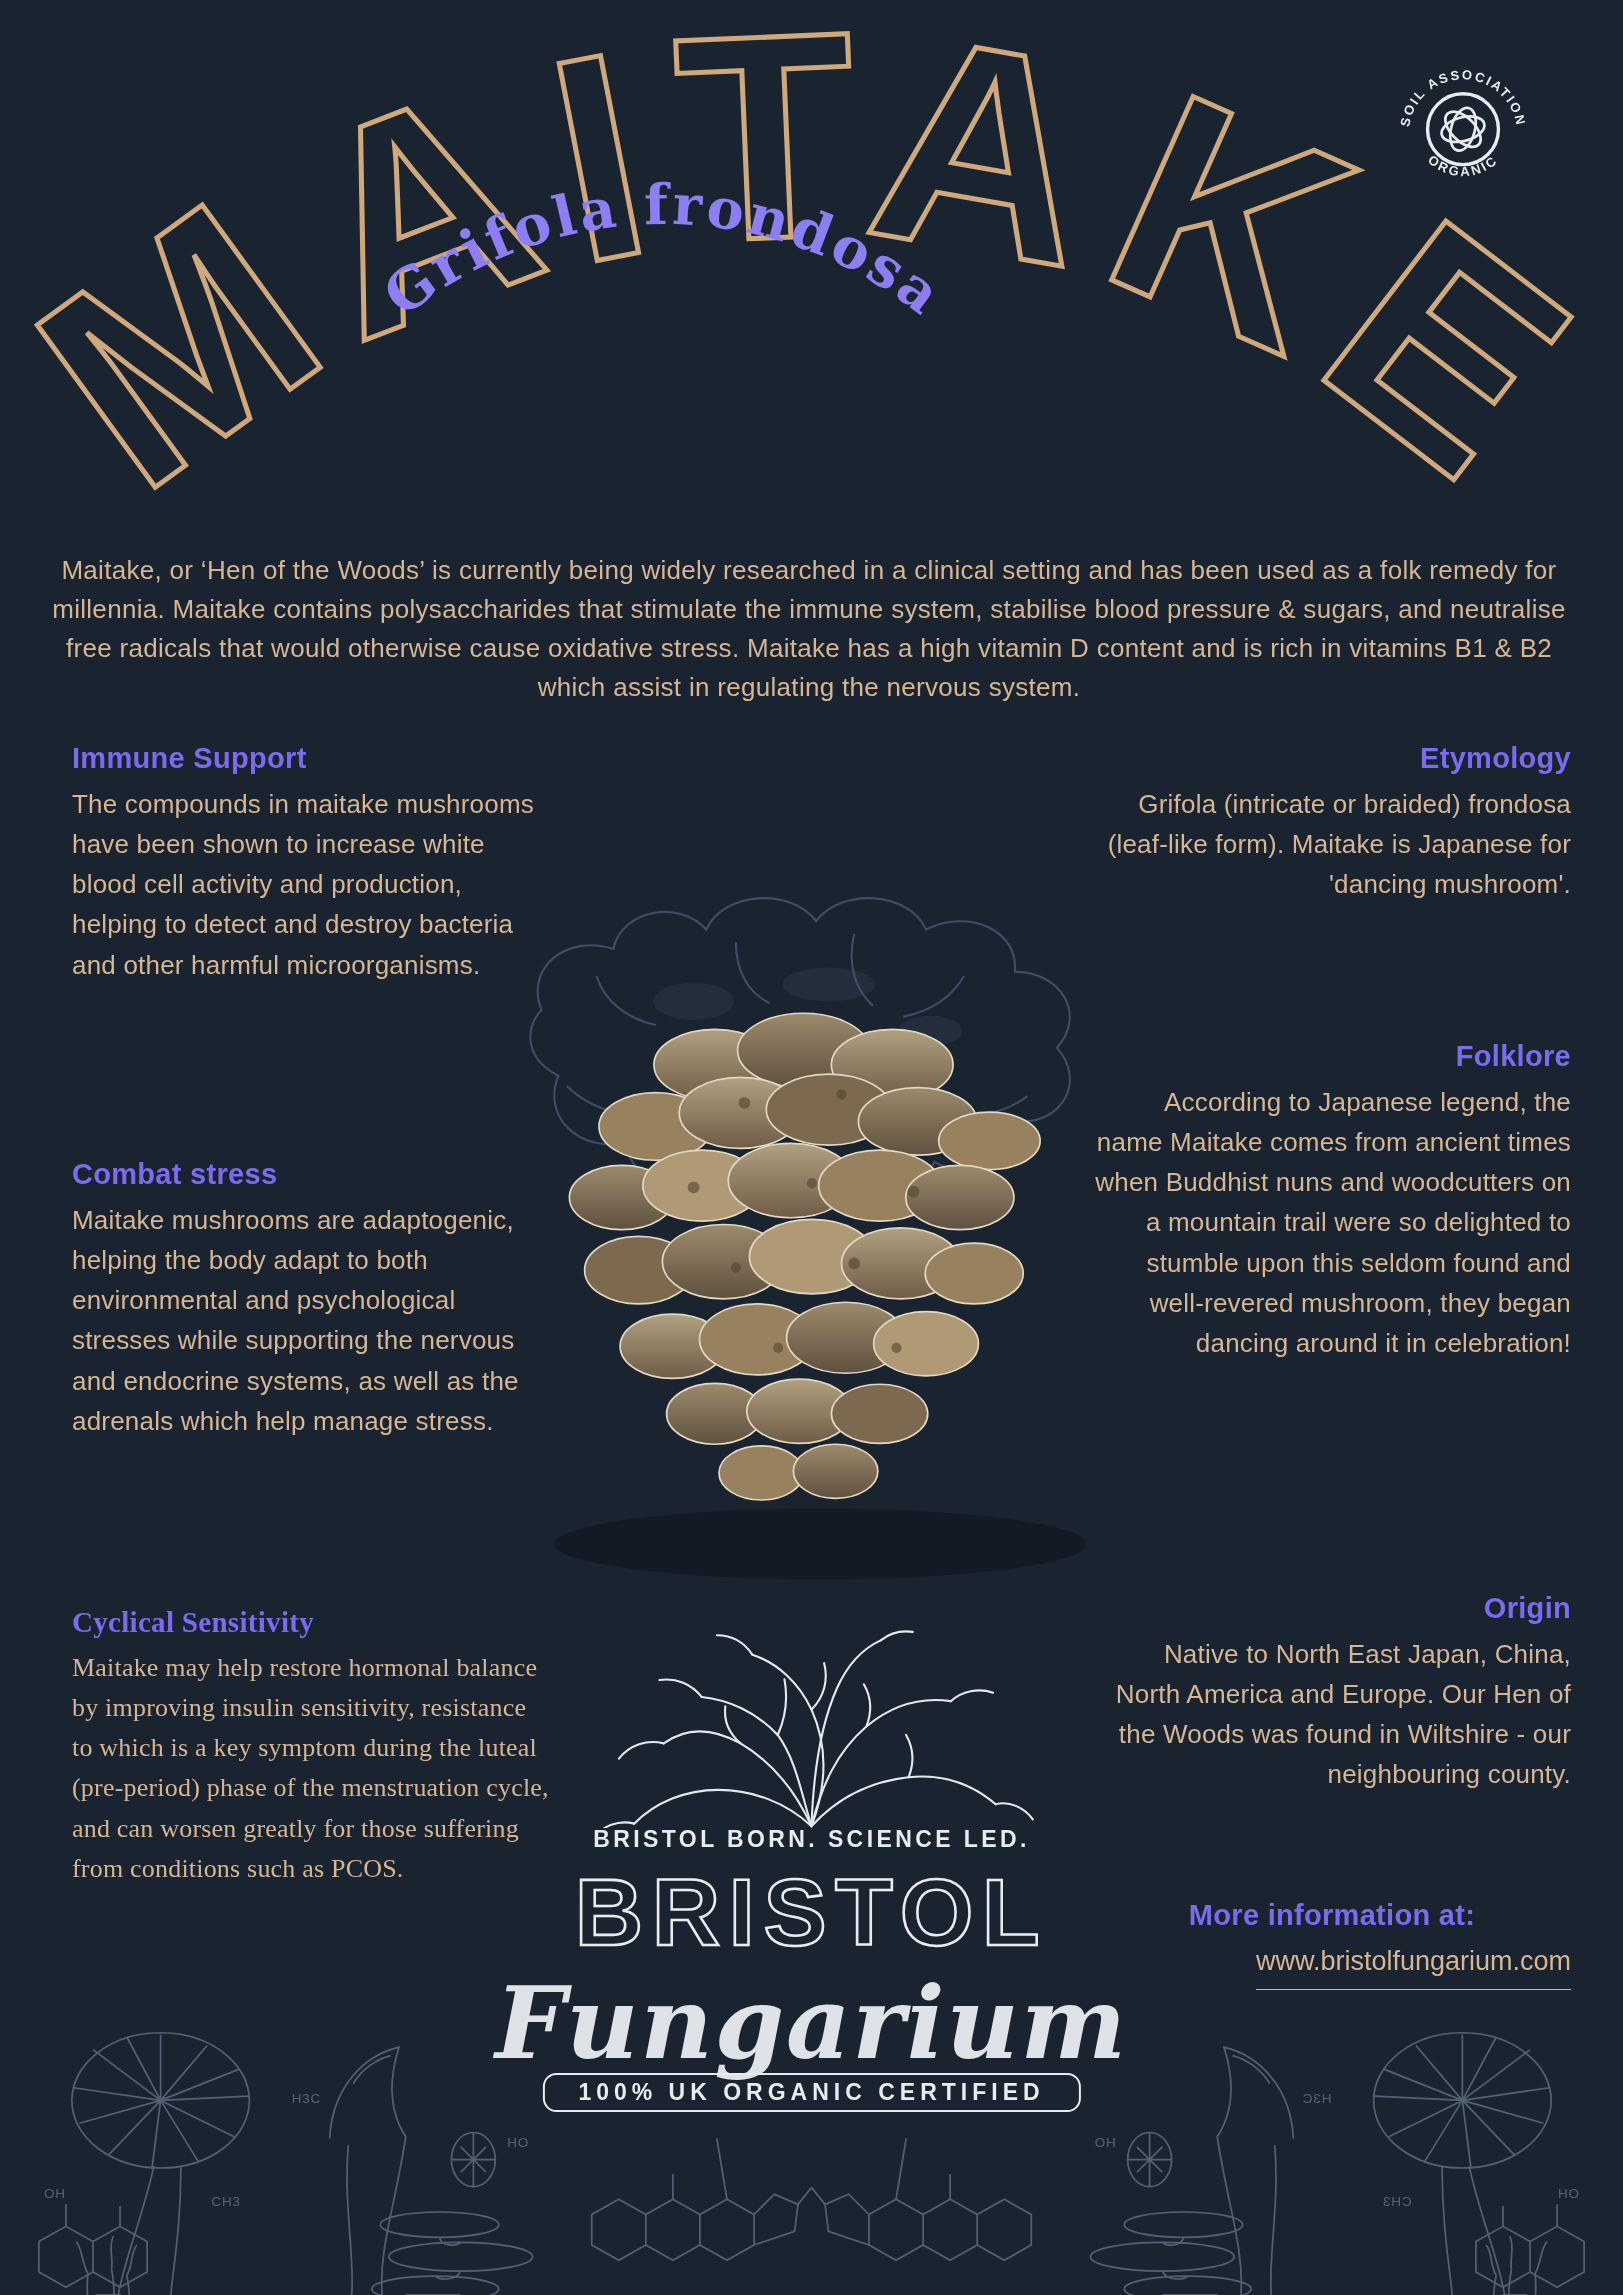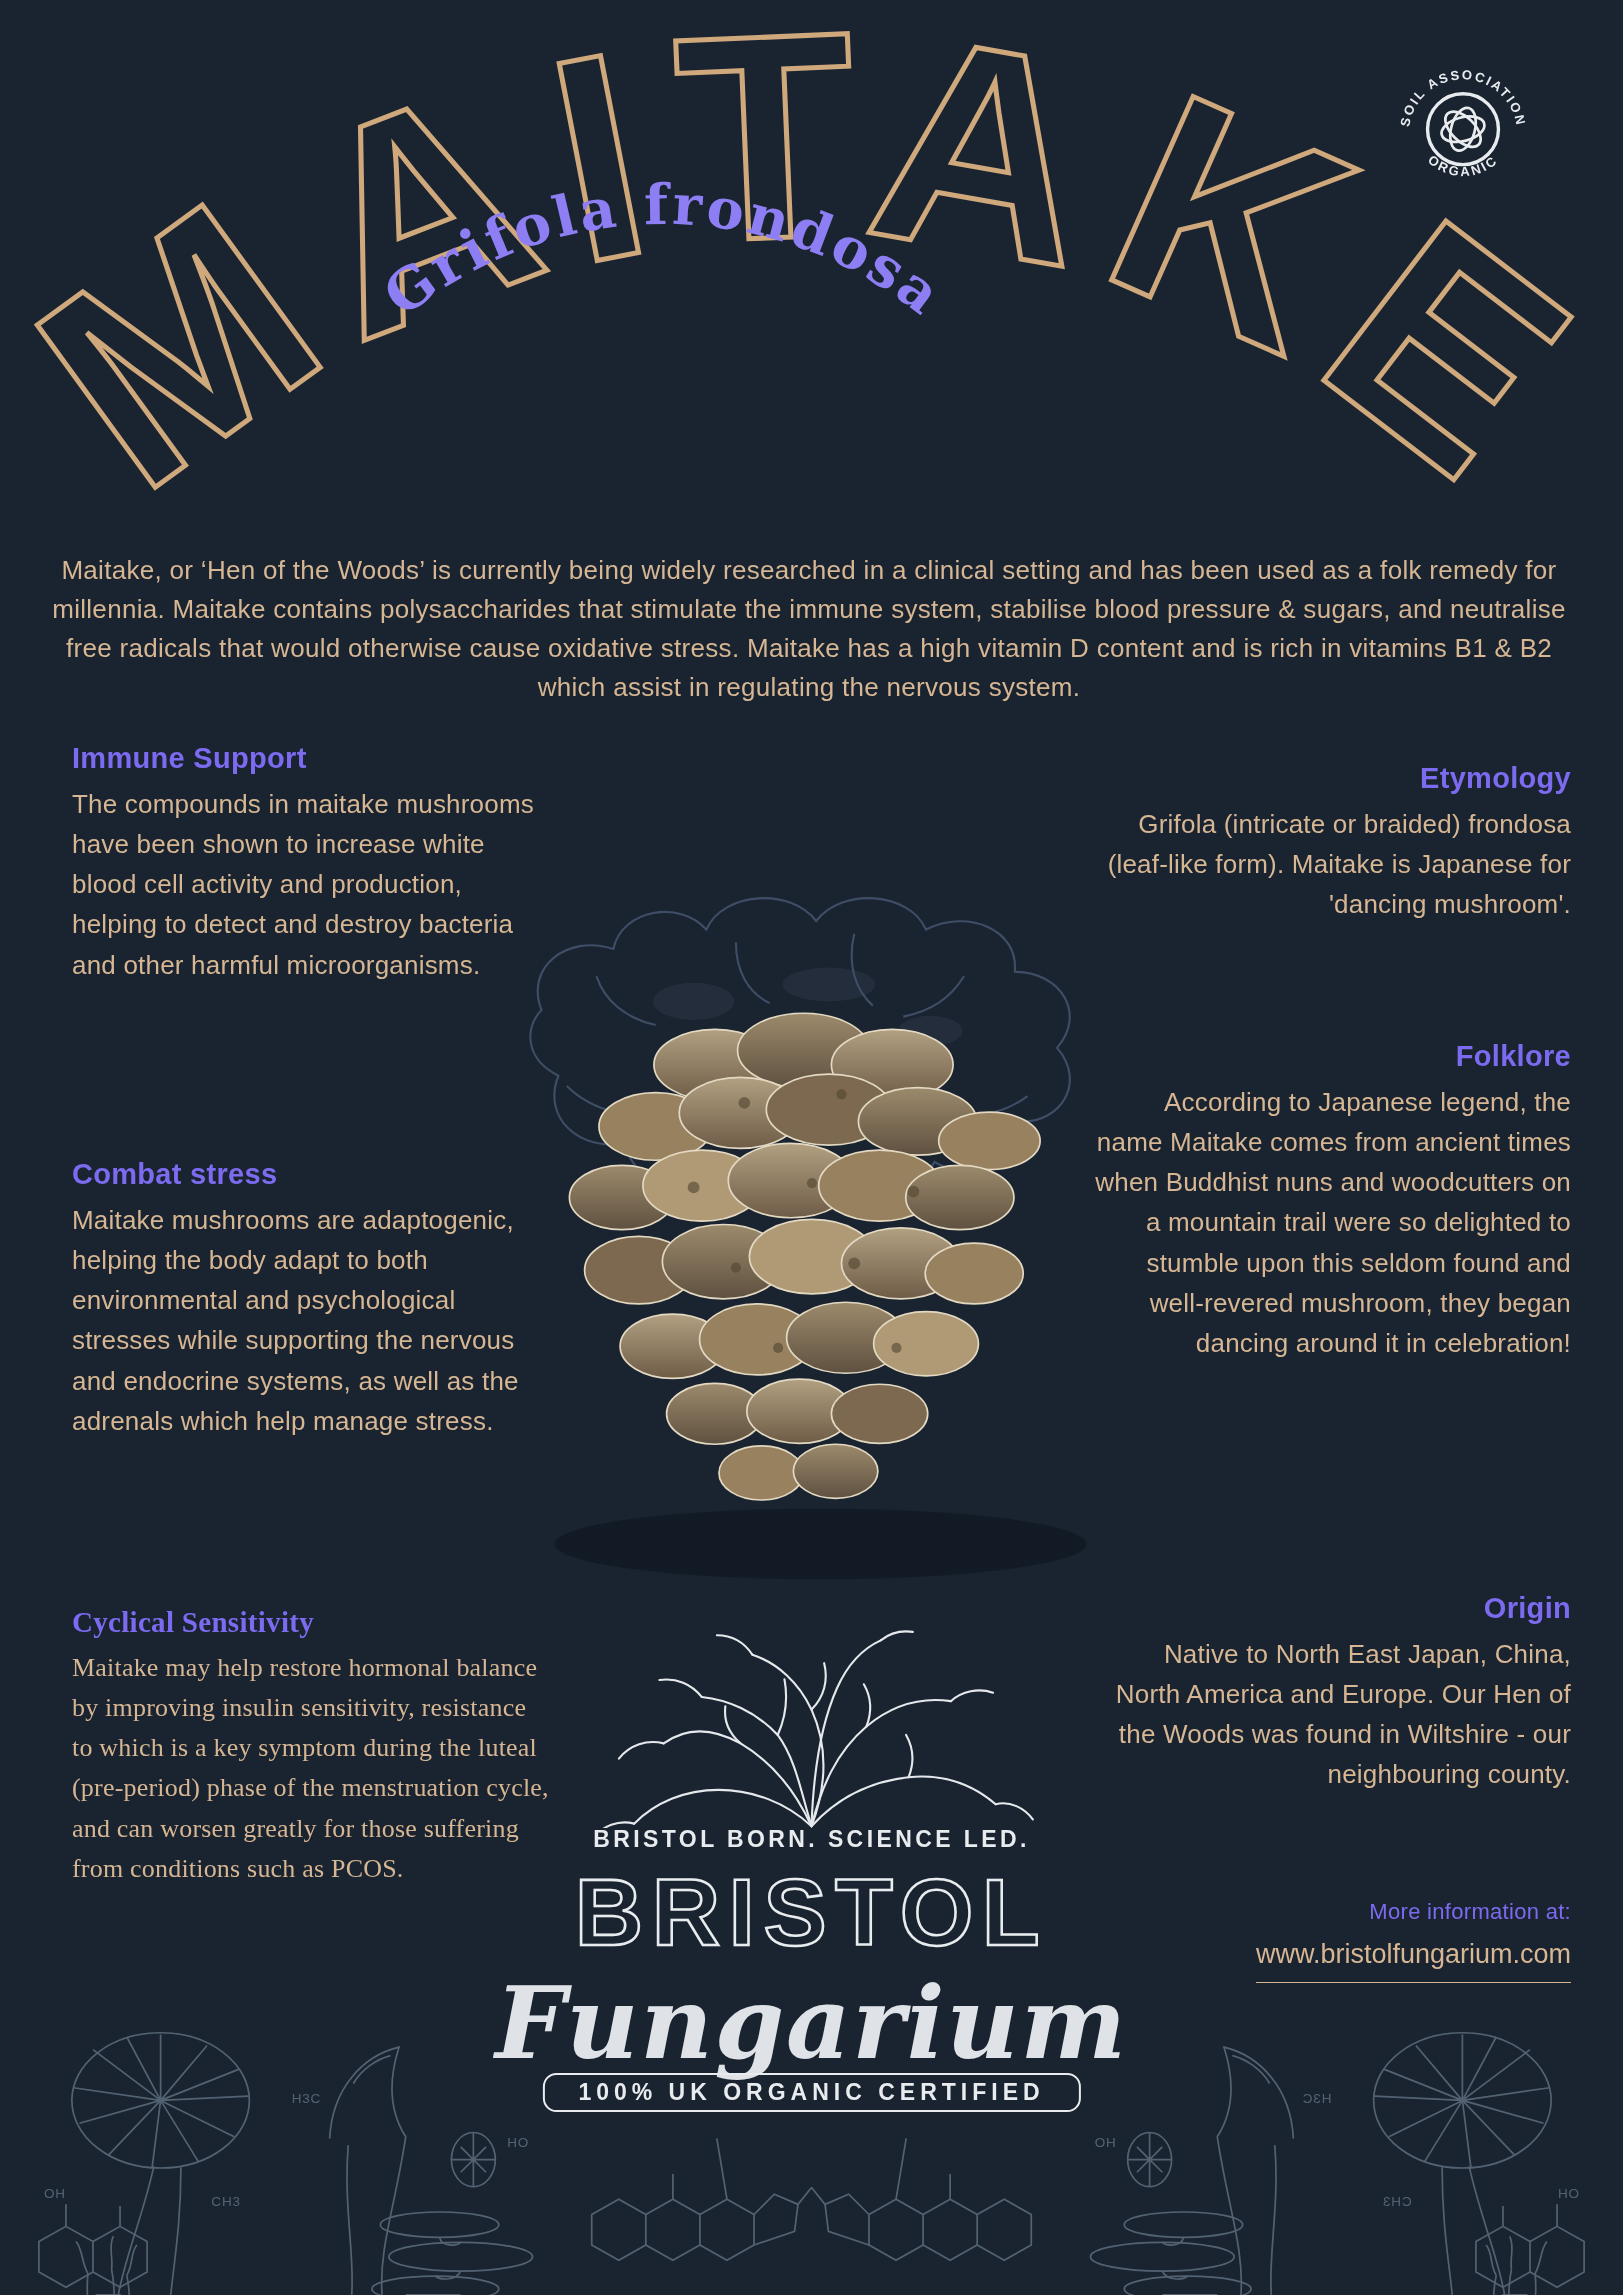--- a/index.html
+++ b/index.html
@@ -39,25 +39,25 @@
 
   
   .section{position:absolute;width:478px;}
   .section h2{color:var(--purple);font-size:29px;font-weight:800;letter-spacing:0.3px;margin-bottom:8.5px;}
   .section p{color:var(--tan);font-size:26px;line-height:1.55;letter-spacing:0.2px;}
   .col-left{left:72px;text-align:left;}
   .col-right{left:1093px;text-align:right;}
   .s-immune{top:742px;}
   .s-stress{top:1158px;}
   .s-cyclical{top:1606px;font-family:Liberation Serif, serif;}
-  .s-etymology{top:742px;margin-top:20px;}
+  .s-etymology{top:742px;}
   .s-folklore{top:1040px;}
   .s-origin{top:1592px;}
   .more-info{position:absolute;left:1093px;top:1899px;width:478px;text-align:right;}
-  .more-info .mi-label{color:var(--purple);font-size:22px;font-weight:400;letter-spacing:0.3px;}
+  .more-info .mi-label{color:var(--purple);font-size:29px;font-weight:700;letter-spacing:0.3px;text-align:center;}
   .more-info .mi-url{display:inline-block;margin-top:13.5px;color:var(--tan);font-size:27px;
     border-bottom:1.7px solid var(--tan);padding-bottom:12px;cursor:pointer;}
 
   
   .mushroom-art{position:absolute;left:457px;top:807px;width:693px;height:786px;}
 
   
   .branches{position:absolute;left:575px;top:1625px;width:473px;height:203px;}
   .tagline{position:absolute;left:558px;top:1826px;width:507px;text-align:center;
     color:var(--white);font-weight:700;font-size:23px;letter-spacing:3.4px;}

